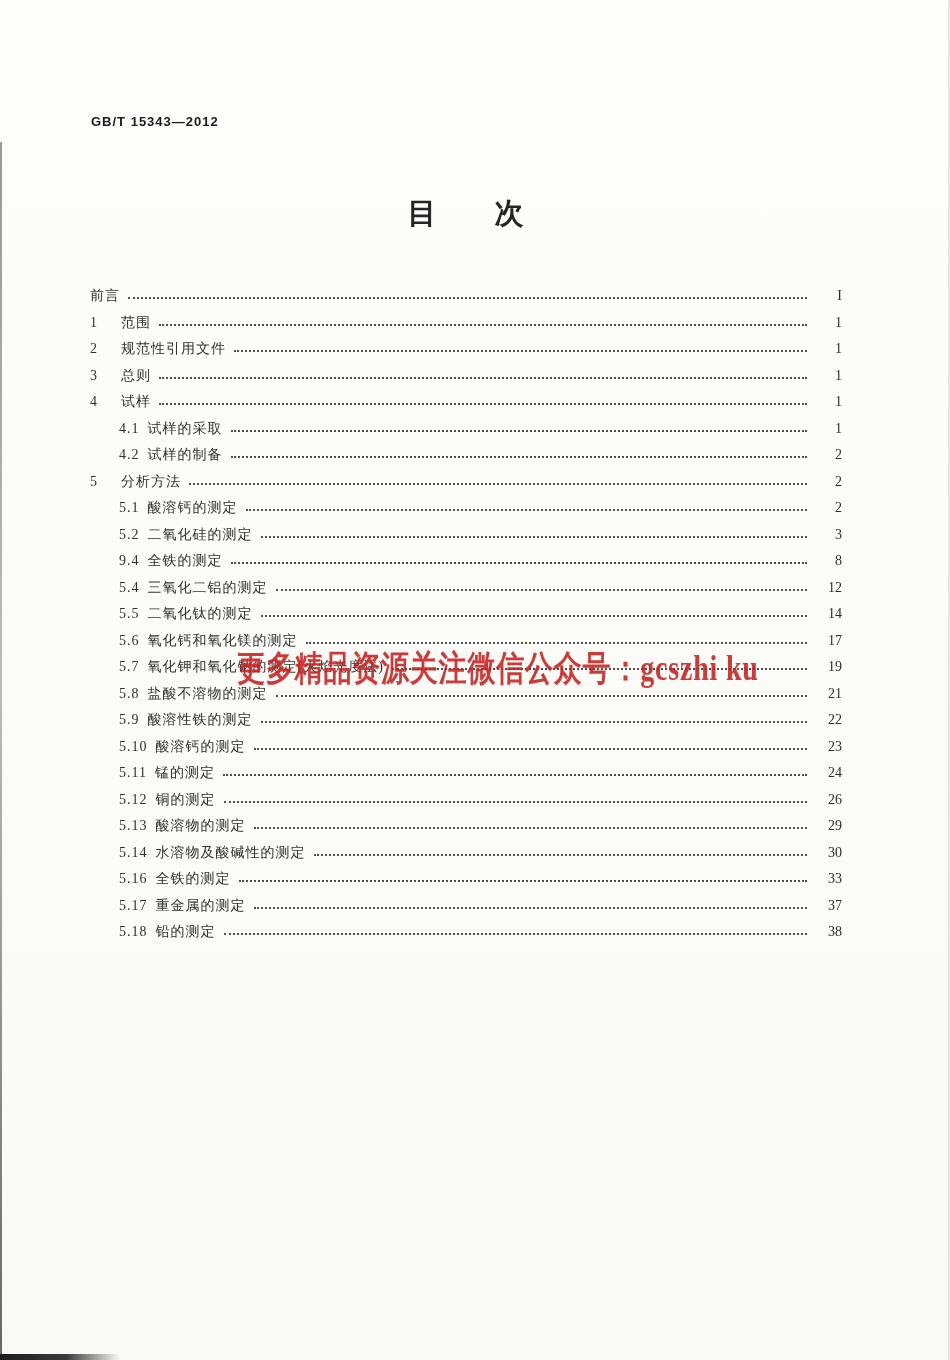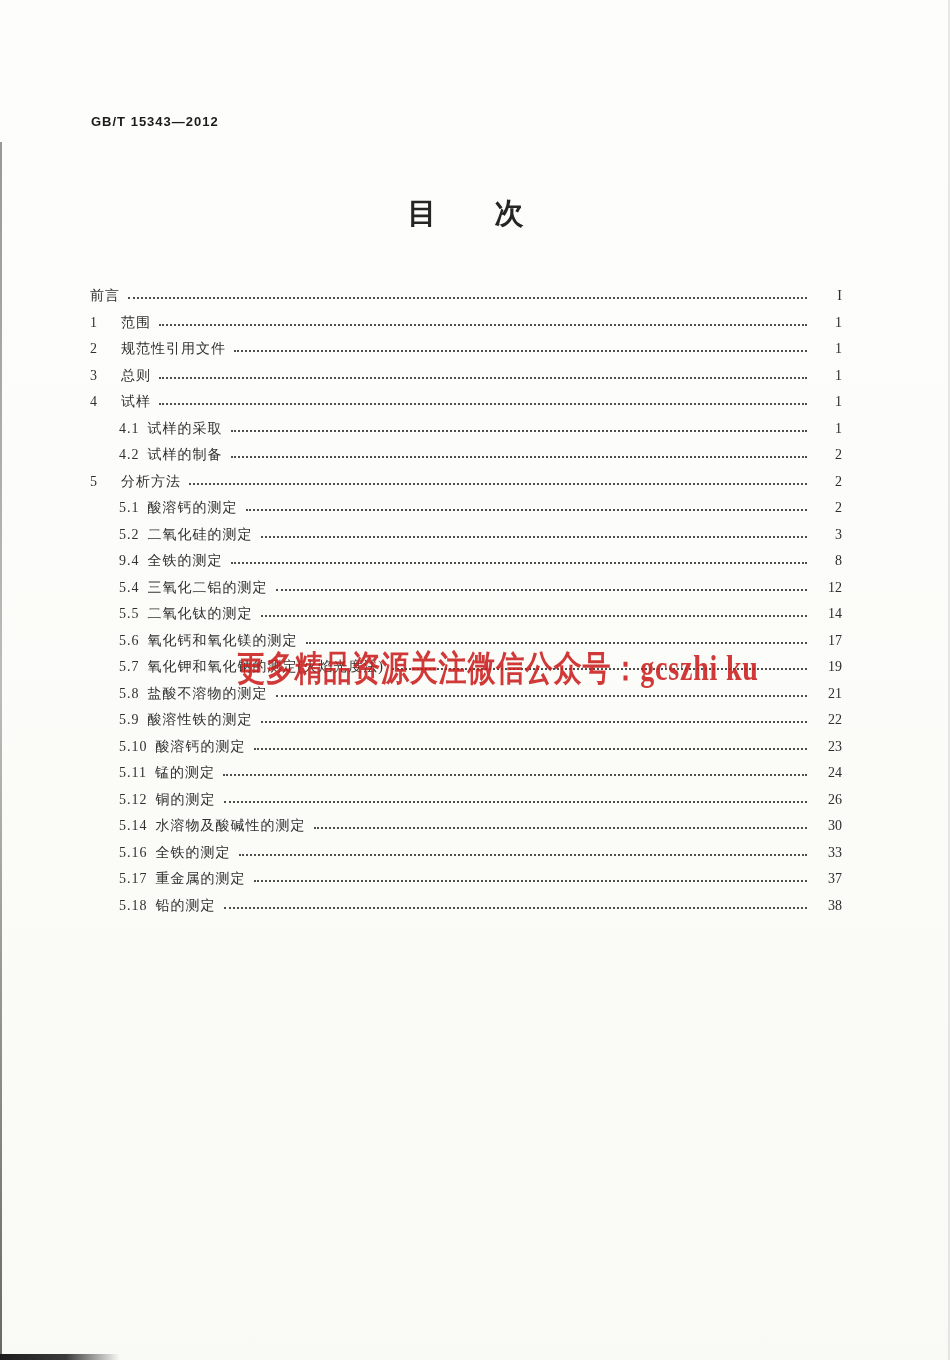--- a/index.html
+++ b/index.html
@@ -187,20 +187,26 @@
     <span class="toc-dots"></span>
     <span class="toc-page">24</span>
   </div>
       <div class="toc-row lvl2">
     <span class="toc-num">5.12</span>
     <span class="toc-label">铜的测定</span>
     <span class="toc-dots"></span>
     <span class="toc-page">26</span>
   </div>
       <div class="toc-row lvl2">
+    <span class="toc-num">5.13</span>
+    <span class="toc-label">酸溶物的测定</span>
+    <span class="toc-dots"></span>
+    <span class="toc-page">29</span>
+  </div>
+      <div class="toc-row lvl2">
     <span class="toc-num">5.14</span>
     <span class="toc-label">水溶物及酸碱性的测定</span>
     <span class="toc-dots"></span>
     <span class="toc-page">30</span>
   </div>
       <div class="toc-row lvl2">
     <span class="toc-num">5.16</span>
     <span class="toc-label">全铁的测定</span>
     <span class="toc-dots"></span>
     <span class="toc-page">33</span>

